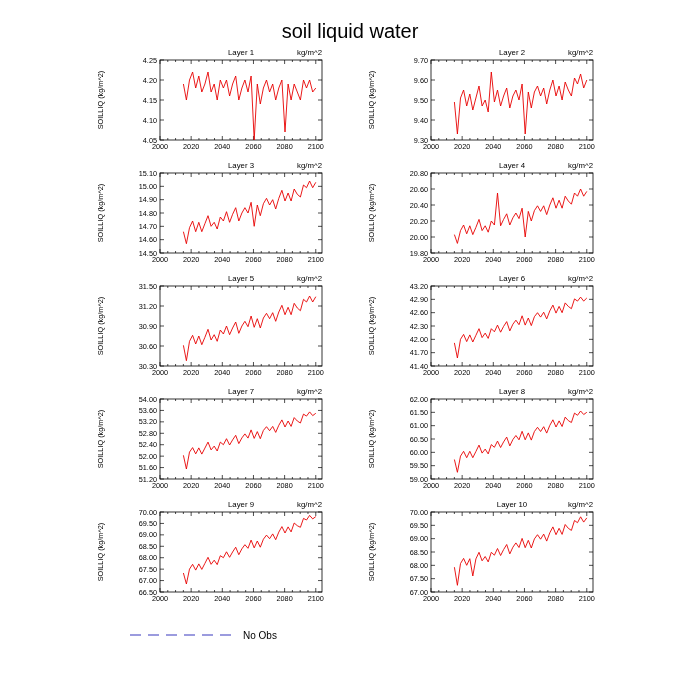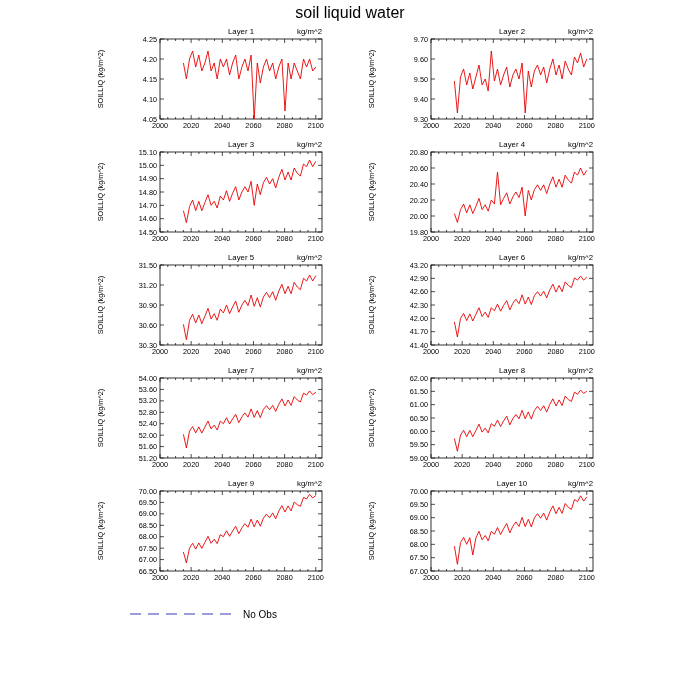--- a/index.html
+++ b/index.html
@@ -1,21 +1,21 @@
 <!DOCTYPE html>
 <html><head>
 <meta charset="utf-8">
 <style>
   html,body{margin:0;padding:0;}
   body{
     width:700px;height:700px;background:#ffffff;color:#000;
     font-family:"Liberation Sans",sans-serif;overflow:hidden;
   }
   h1#page-title{
-    font-size:16px;font-weight:400;text-align:center;margin:4px 0 4px 0;
+    font-size:20px;font-weight:400;text-align:center;margin:20px 0 4px 0;
   }
   #charts{
     width:516px;margin:0 auto;display:grid;
     grid-template-columns:245px 245px;column-gap:26px;row-gap:0px;
   }
   .panel{width:245px;height:113px;}
   svg text{font-family:"Liberation Sans",sans-serif;}
   .legend{margin:10px 16px 0 128px;text-align:center;}
   .legend-row{display:flex;align-items:center;gap:9px;height:26px;}
   .legend-row .lbl{font-size:10px;white-space:nowrap;}

